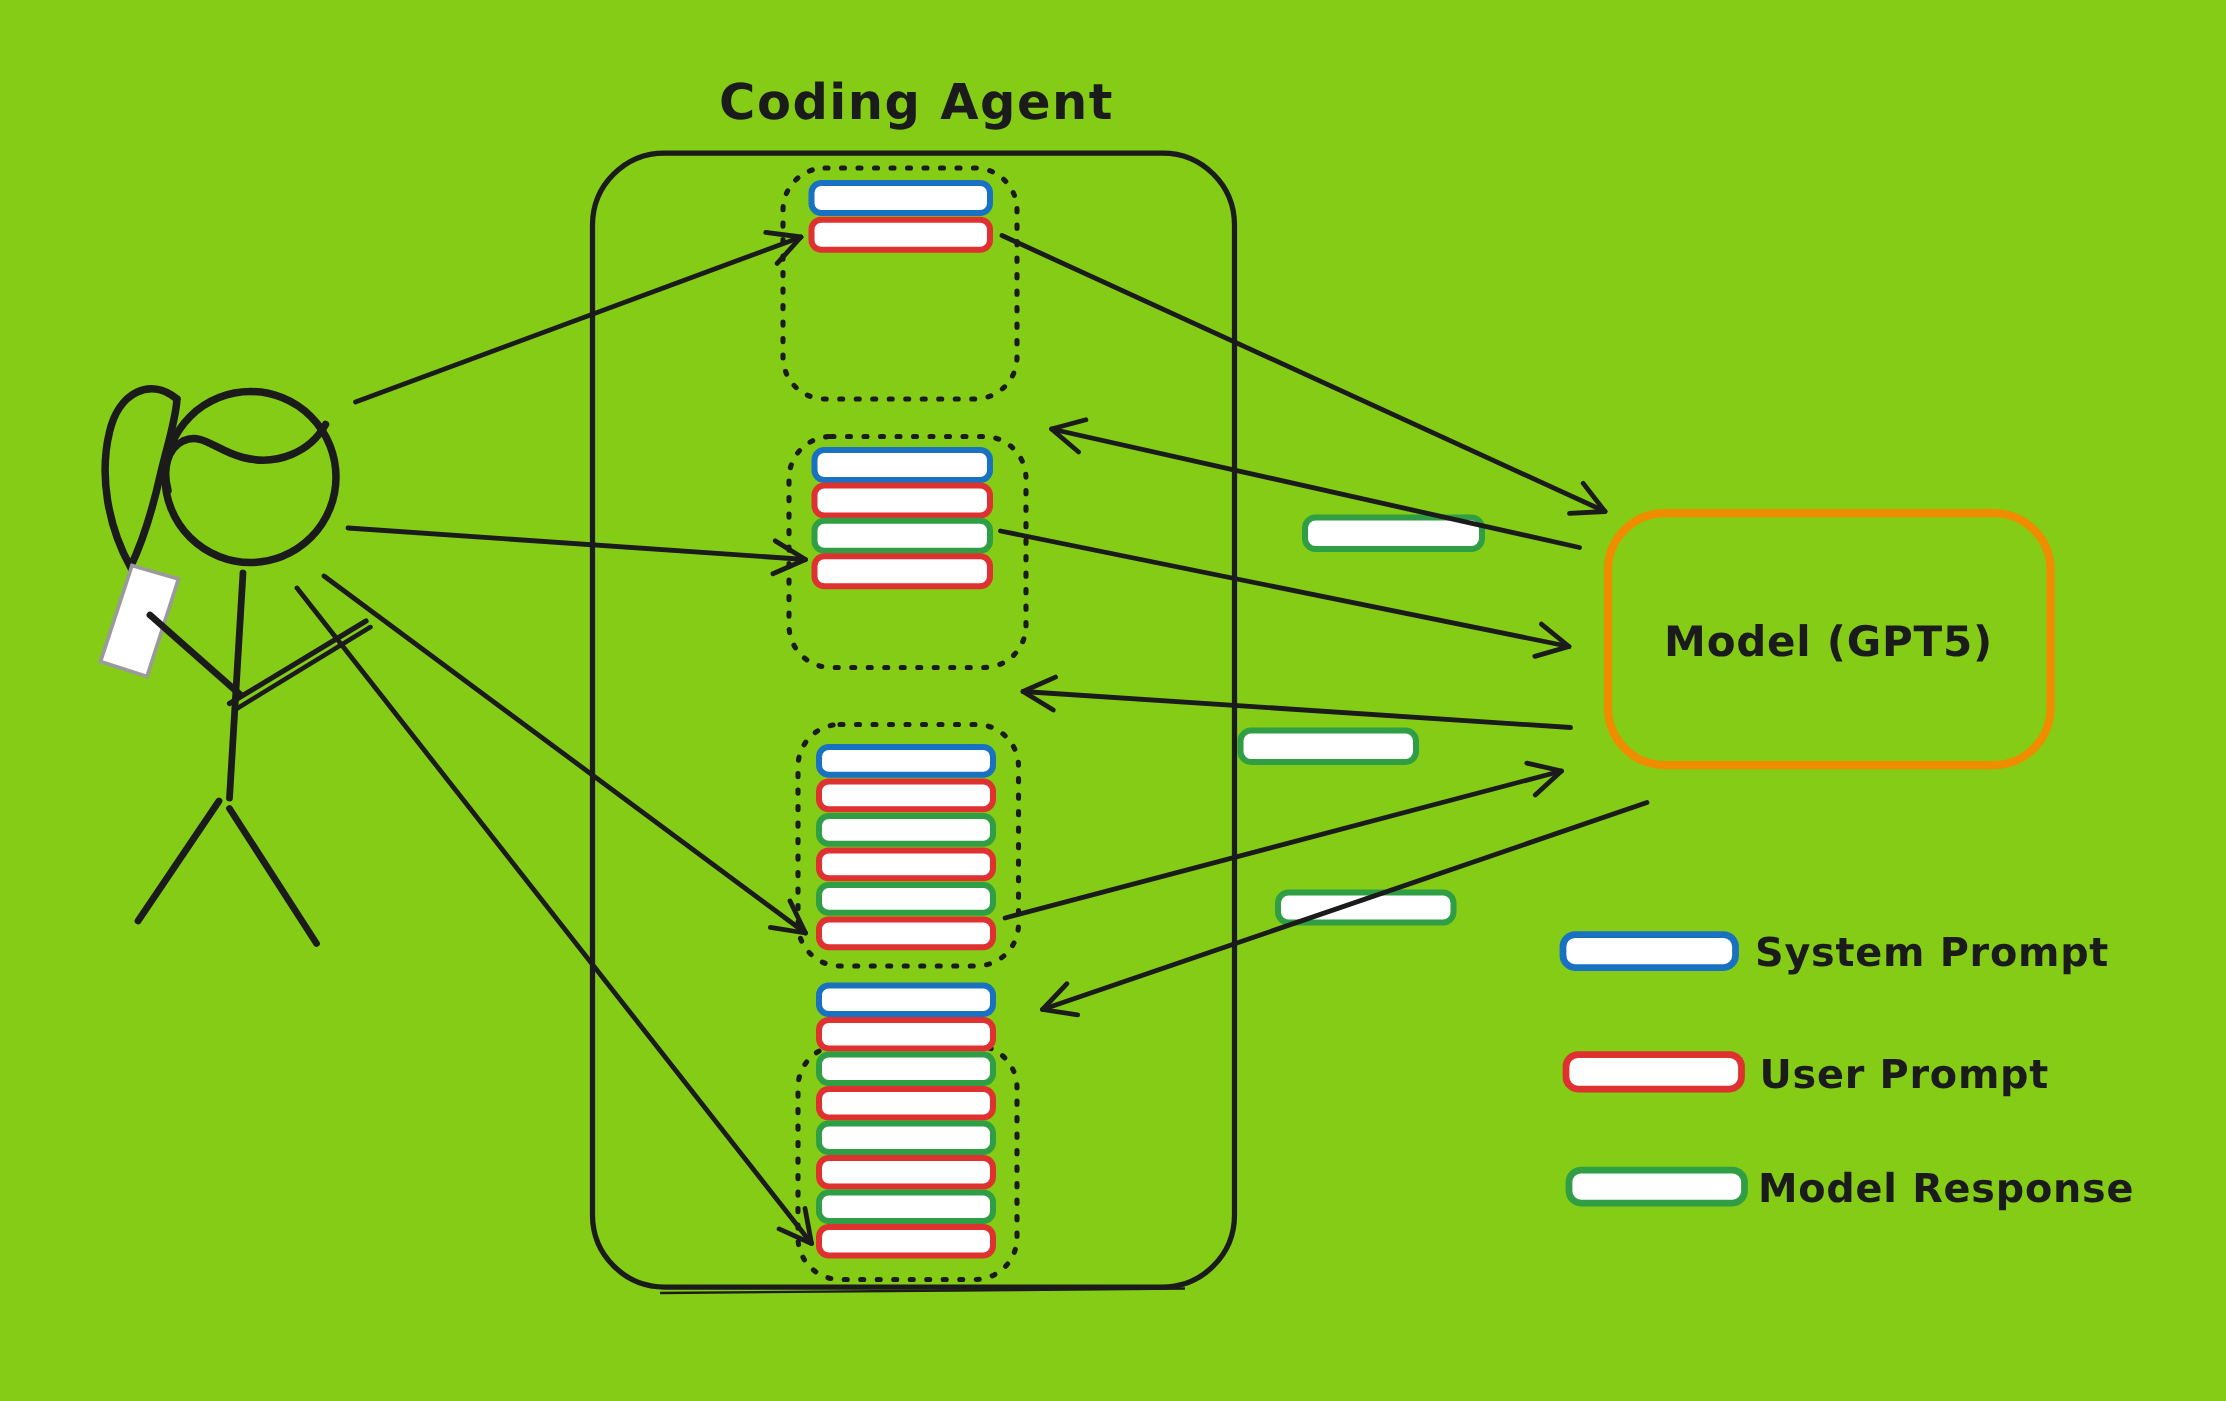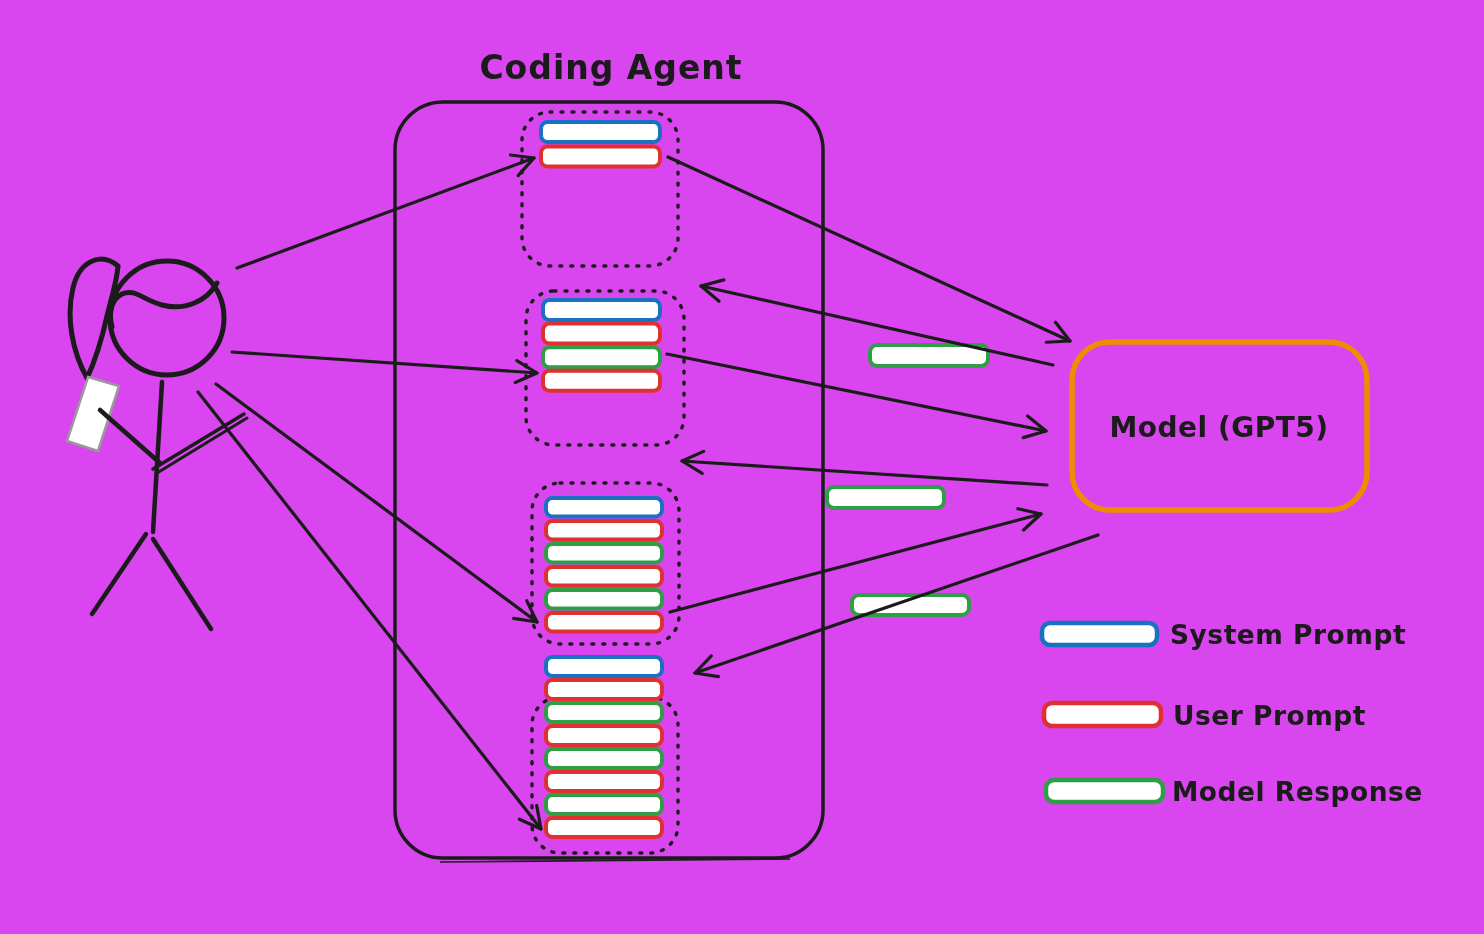--- a/index.html
+++ b/index.html
@@ -1,17 +1,17 @@
 <!DOCTYPE html>
 <html><head>
 <meta charset="utf-8">
 <style>
   html,body{margin:0;padding:0;background:#ffffff;}
   body{font-family:"DejaVu Sans","Liberation Sans",sans-serif;}
-  .stage{position:relative;width:1484px;height:934px;background:#d946ef;overflow:hidden;text-align:right;}
+  .stage{position:relative;width:1484px;height:934px;background:#84cc16;overflow:hidden;text-align:right;}
   svg text{user-select:none;}
   .hand-title{font-weight:bold;letter-spacing:1px;}
   .hand-label{font-weight:600;letter-spacing:0.5px;}
 </style>
 </head>
 <body>
 
 <div class="stage">
 <svg width="1484" height="934" viewBox="0 0 1484 934" xmlns="http://www.w3.org/2000/svg">
   <defs>

